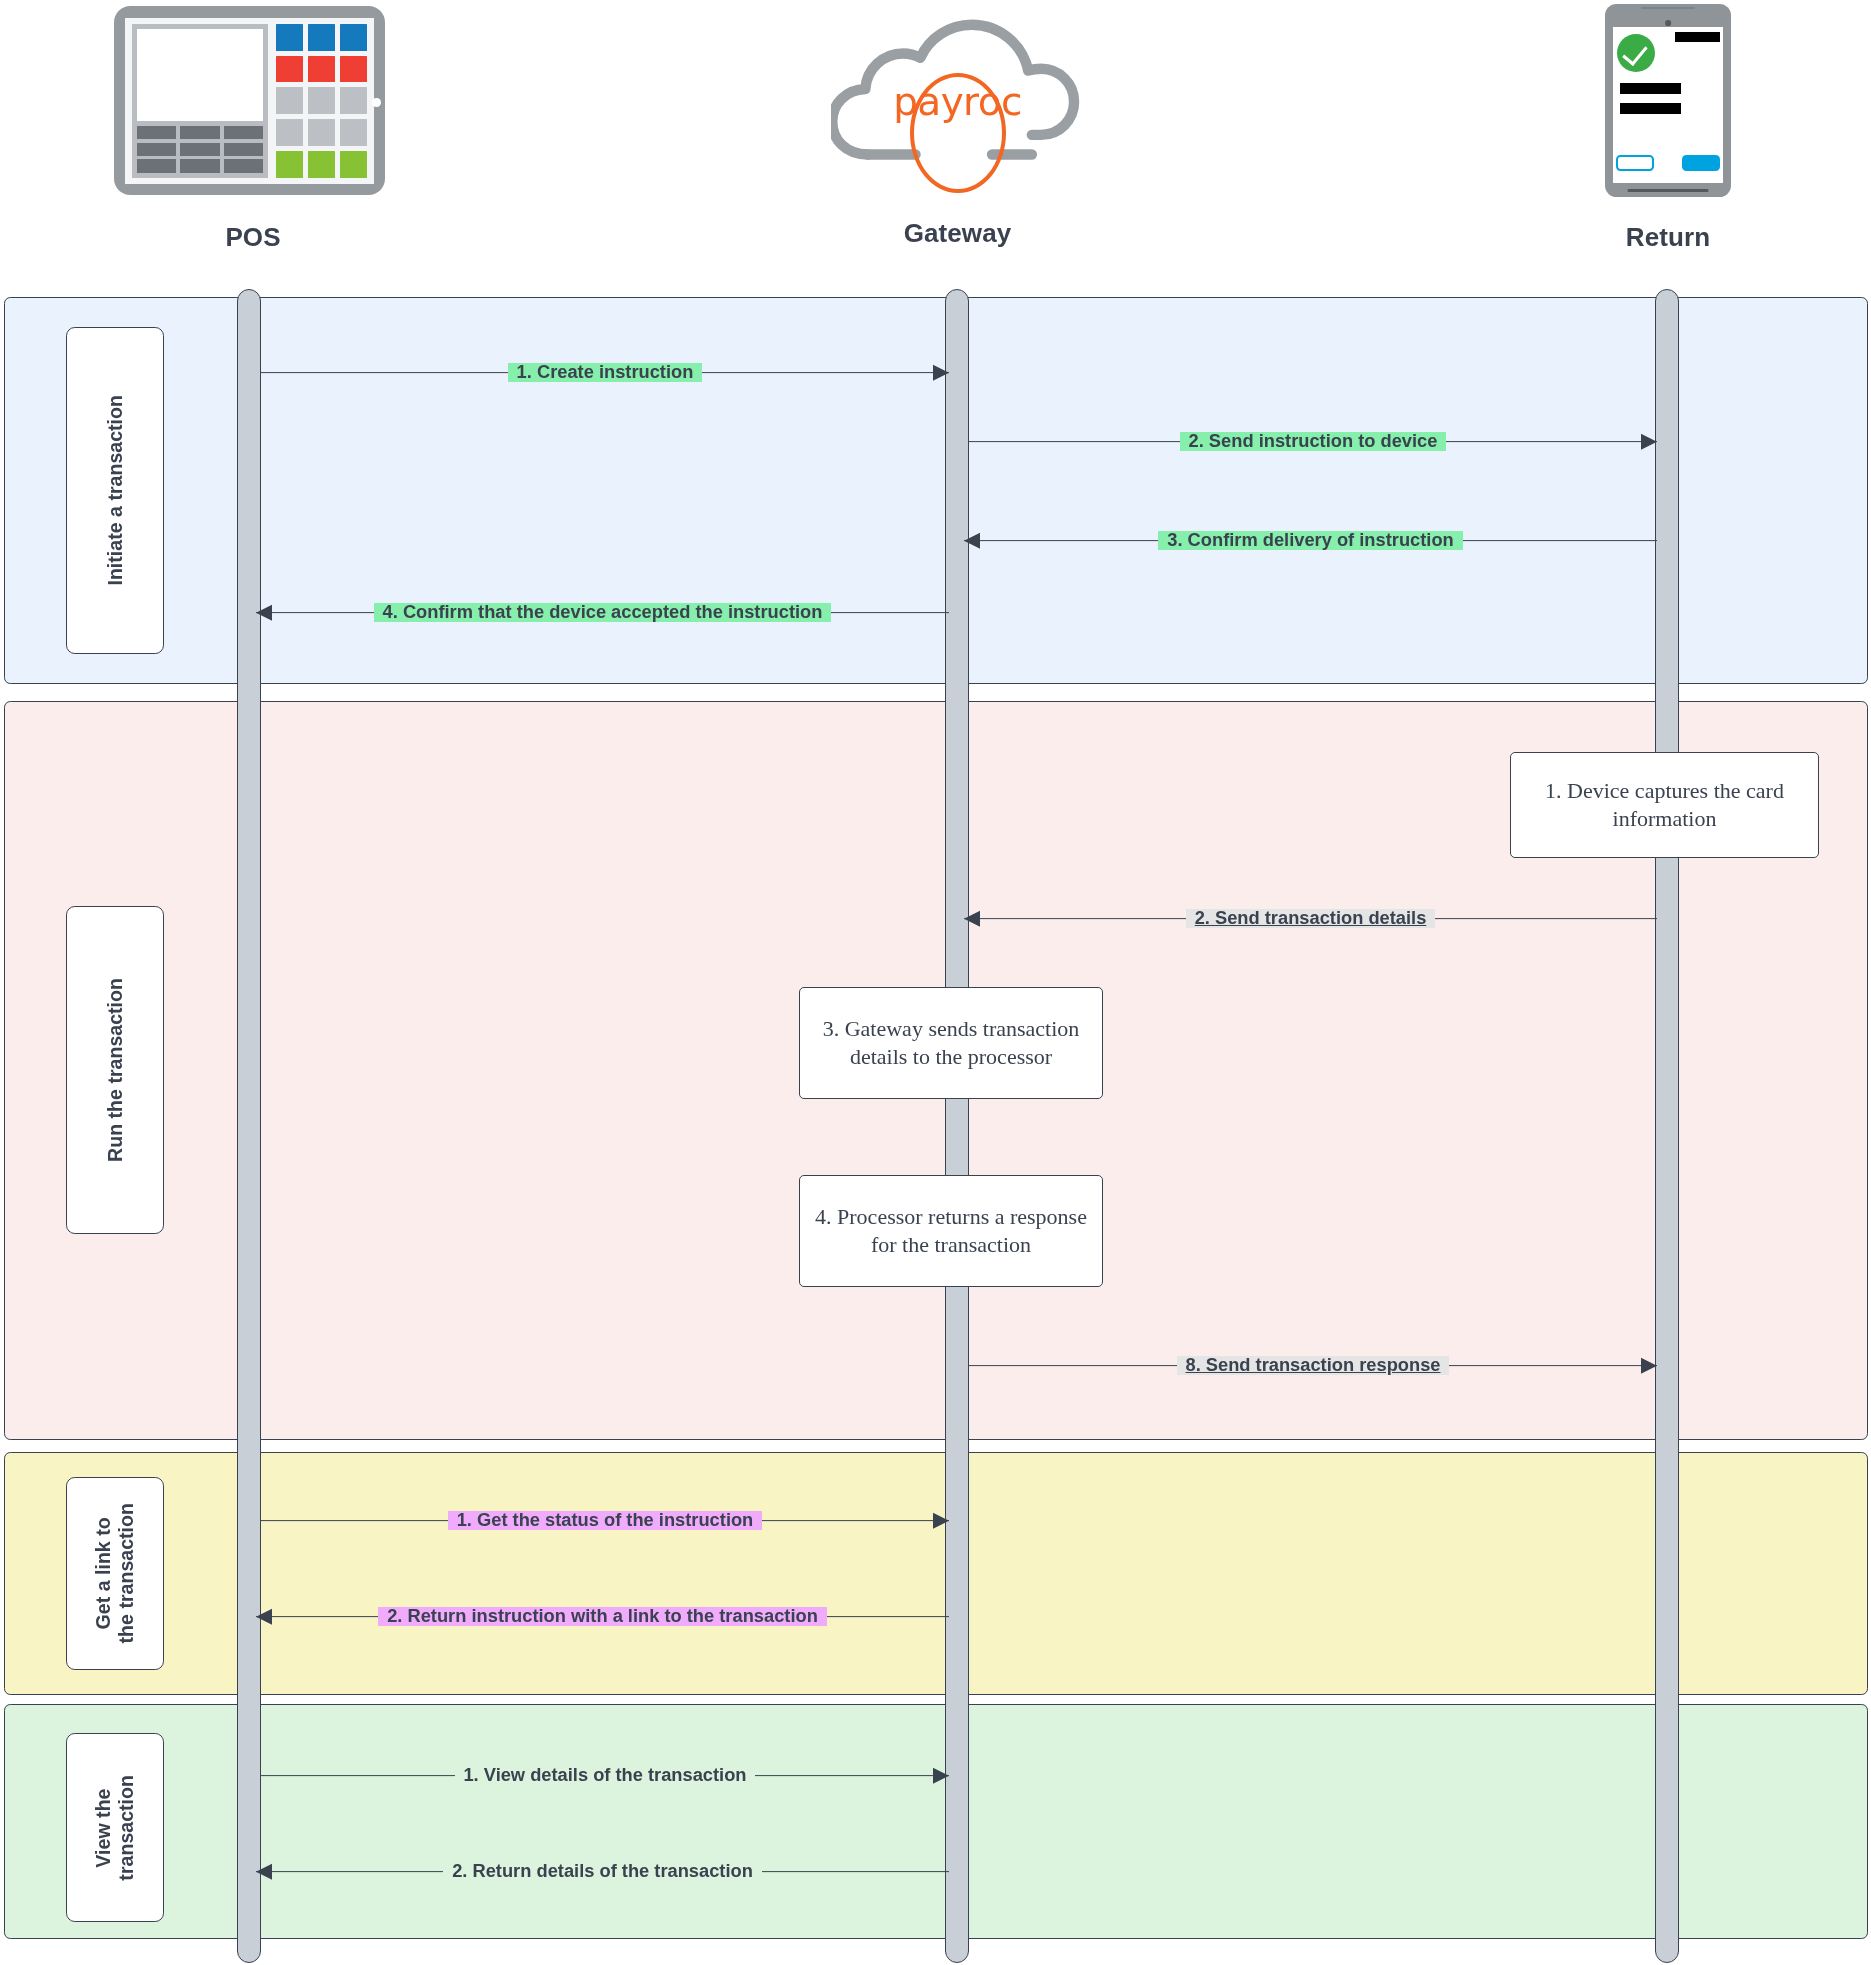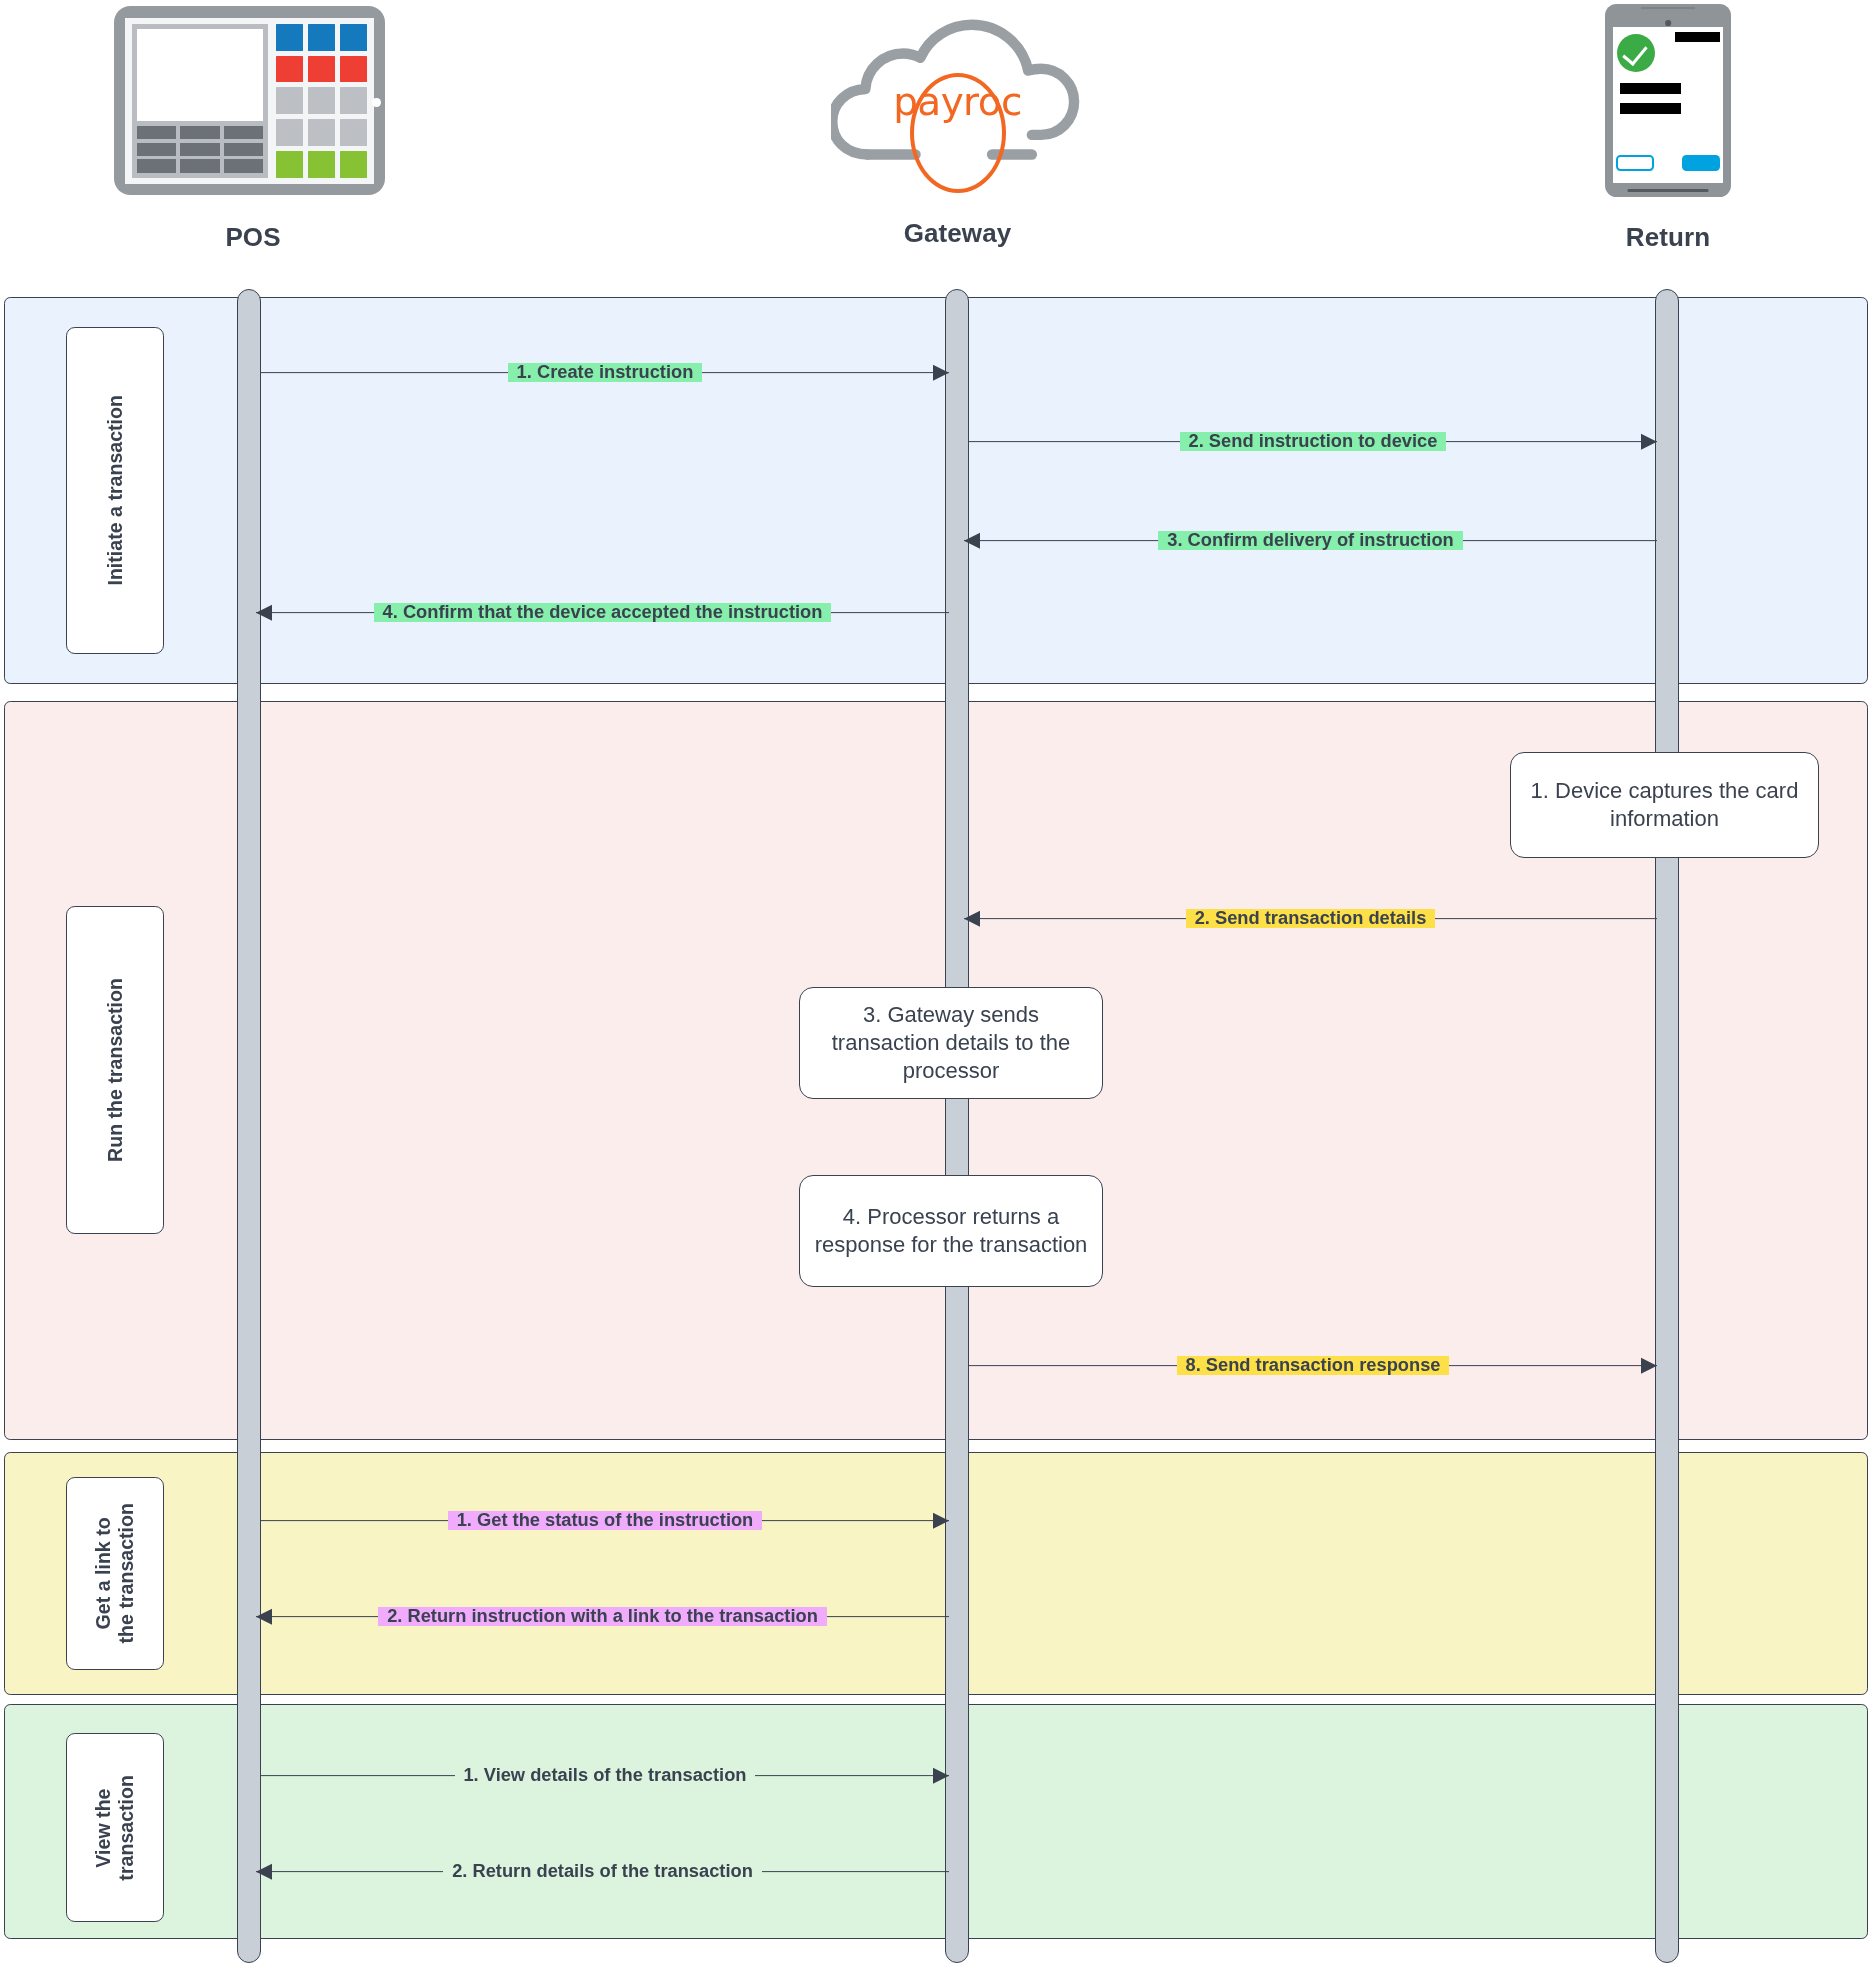--- a/index.html
+++ b/index.html
@@ -224,40 +224,41 @@
     margin:0 auto;
     background:#86efac;
     padding:0 8.8px;
     font-size:18.3px;
     font-weight:bold;
     color:#3a4250;
     white-space:nowrap;
     line-height:1;
     z-index:1;
   }
-  .msg.on-pink .text{background:#fde047;}
+  .msg.on-pink .text{background:#e5e5e5;text-decoration:underline;}
   .msg.on-yellow .text{background:#f0abfc;}
   .msg.on-green .text{background:#dcf3de;}
 
   
   .note{
     position:absolute;
     background:#ffffff;
     border:1.9px solid #3a4250;
-    border-radius:14px;
+    border-radius:5px;
     box-sizing:border-box;
     display:flex;
     align-items:center;
     justify-content:center;
     text-align:center;
     font-size:22px;
     color:#3a4250;
     line-height:1.28;
     padding:5px 11.4px;
     z-index:3;
+    font-family:Liberation Serif, serif;
   }
 </style>
 </head>
 <body>
 
 <div id="stage">
 
   <div class="actor" style="left:114px; top:6.3px; width:278px;">
     <div class="pos-term">
       <div class="pos-dot"></div>

